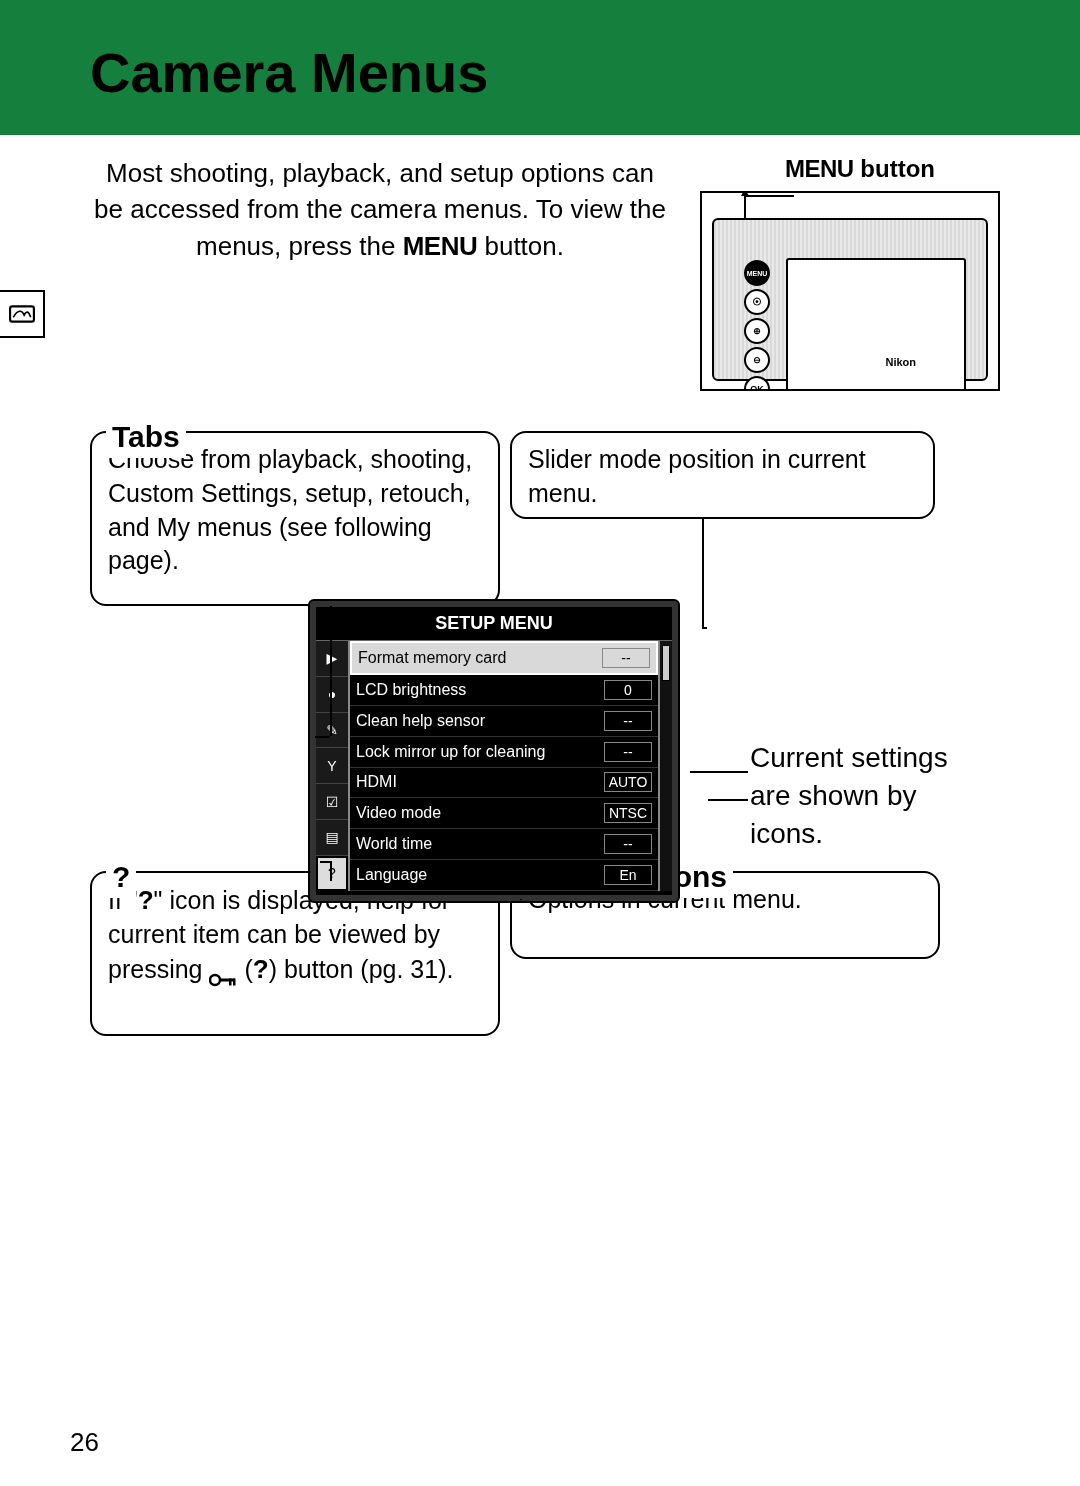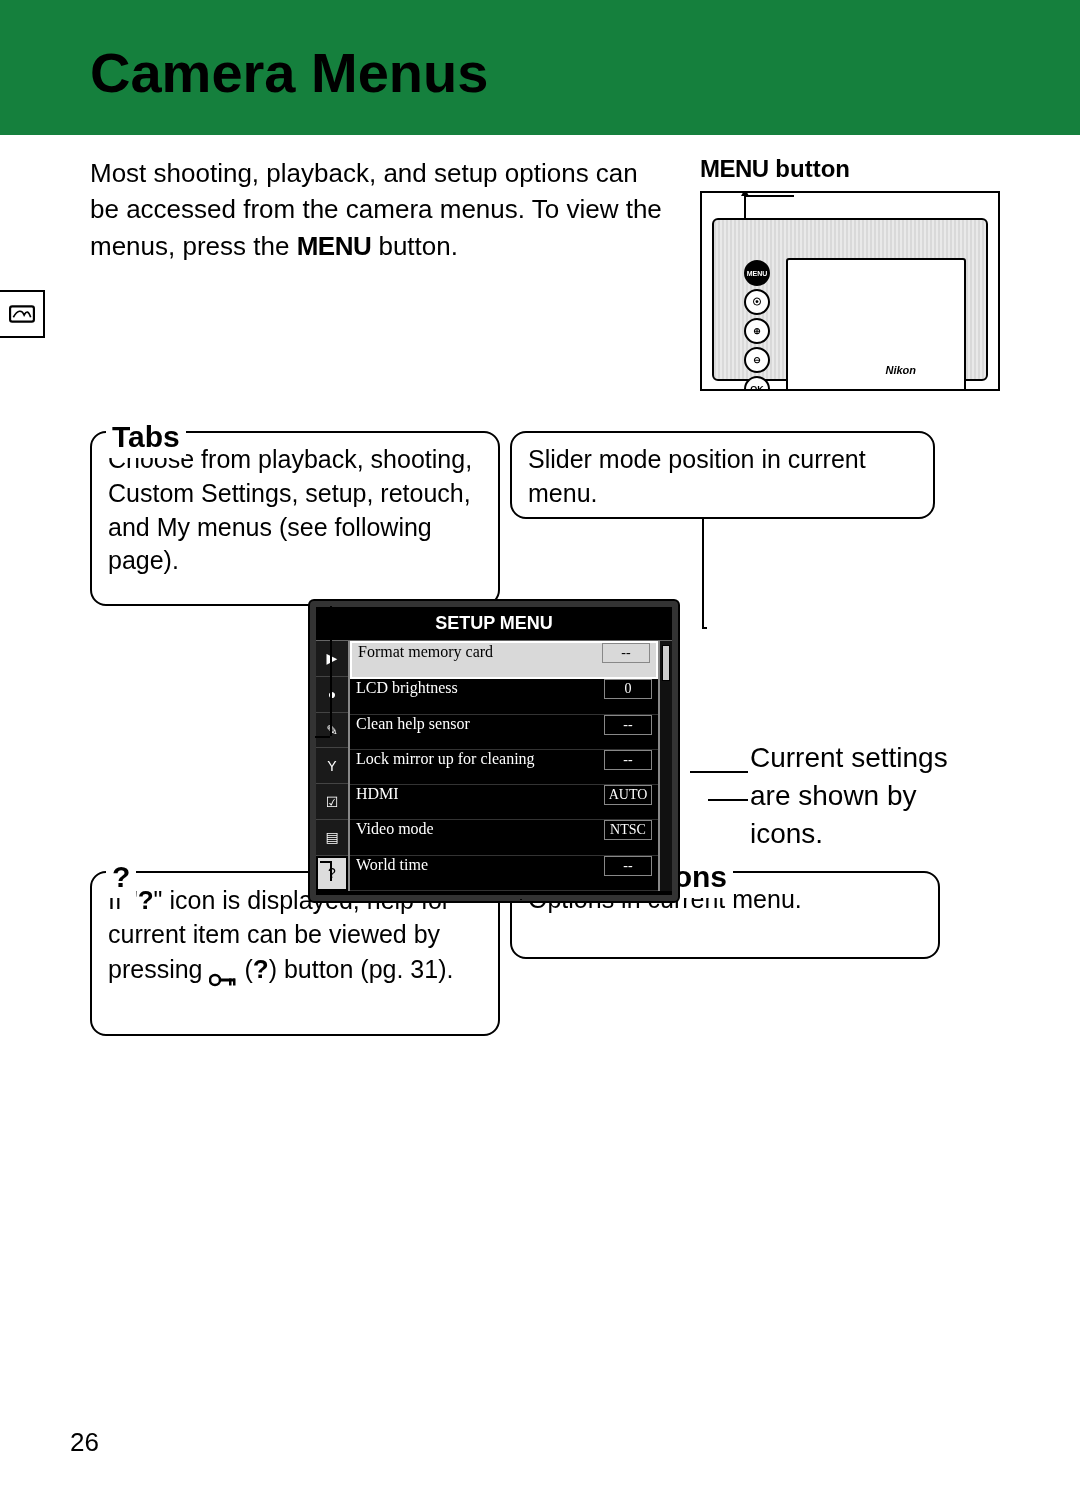--- a/index.html
+++ b/index.html
@@ -20,20 +20,21 @@
     color: #000;
   }
   .content {
     position: relative;
     padding: 20px 60px 0 90px;
   }
   .intro-row {
     display: flex;
     gap: 30px;
     align-items: flex-start;
+    text-align: center;
   }
   .intro-text {
     flex: 1;
     font-size: 26px;
     line-height: 1.4;
     color: #000;
   }
   .menu-word {
     font-family: Arial, sans-serif;
     font-weight: bold;
@@ -67,22 +68,22 @@
   .camera-screen {
     position: absolute;
     top: 38px; right: 20px;
     width: 180px; height: 135px;
     border: 2px solid #000;
     border-radius: 3px;
     background: #fff;
   }
   .camera-brand {
     position: absolute;
-    bottom: 3px; right: 70px;
-    font-size: 11px; font-style: italic; font-weight: bold;
+    bottom: 11px; right: 70px;
+    font-size: 11px; font-weight: bold;
   }
   .camera-buttons {
     position: absolute;
     top: 40px; left: 30px;
     display: flex; flex-direction: column; gap: 3px;
   }
   .camera-btn {
     width: 26px; height: 26px;
     border: 2px solid #000; border-radius: 50%;
     background: #fff;
@@ -181,25 +182,25 @@
   .lcd-tab.help {
     background: #ddd; color: #000; flex: 0.9;
     border: 2px solid #000;
   }
   .lcd-list {
     flex: 1;
     display: flex; flex-direction: column;
   }
   .lcd-row {
     flex: 1;
-    display: flex; align-items: flex-start;
+    display: flex; align-items: center;
     padding: 0 6px;
     font-size: 16px;
     border-bottom: 1px solid #333;
-    font-family: Liberation Serif, serif;
+    font-family: Liberation Sans, sans-serif;
   }
   .lcd-row.sel {
     background: #d9d9d9; color: #000;
     border: 2px solid #fff;
   }
   .lcd-row .val {
     margin-left: auto;
     width: 48px;
     text-align: center;
     border: 1px solid #888;
@@ -331,20 +332,24 @@
               <span class="val">AUTO</span>
             </div>
             <div class="lcd-row">
               <span>Video mode</span>
               <span class="val">NTSC</span>
             </div>
             <div class="lcd-row">
               <span>World time</span>
               <span class="val">--</span>
             </div>
+            <div class="lcd-row">
+              <span>Language</span>
+              <span class="val">En</span>
+            </div>
           </div>
         <div class="lcd-slider">
           <div class="lcd-slider-thumb"></div>
         </div>
       </div>
     </div>
 
     <div class="line v" style="top:175px; left:240px; height:130px;"></div>
     <div class="line h" style="top:305px; left:225px; width:15px;"></div>
     <div class="line v" style="top:88px; left:612px; height:108px;"></div>

